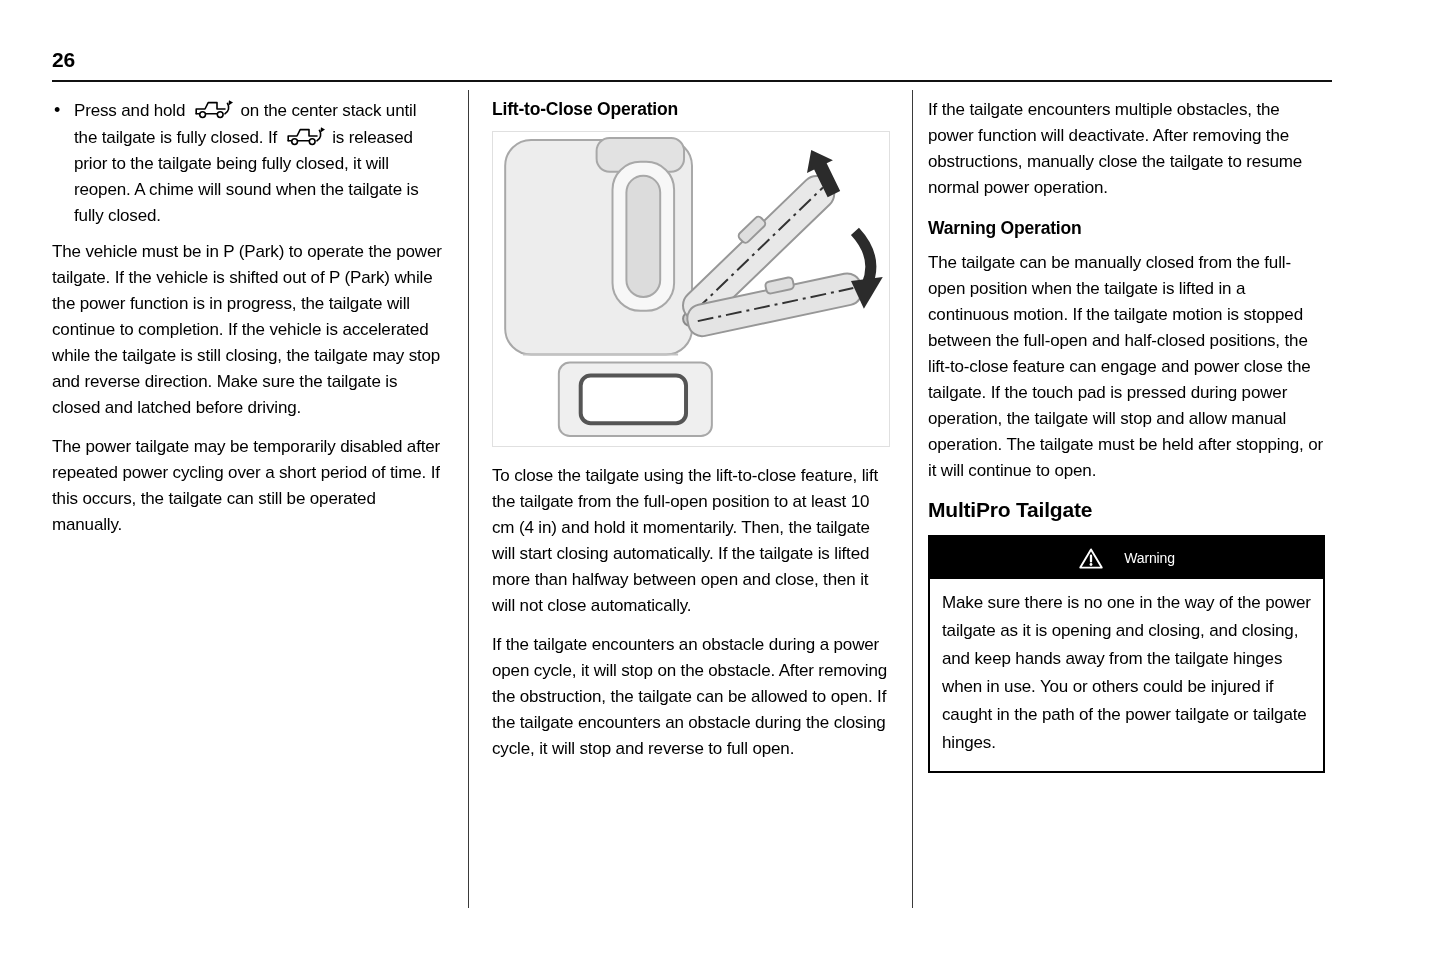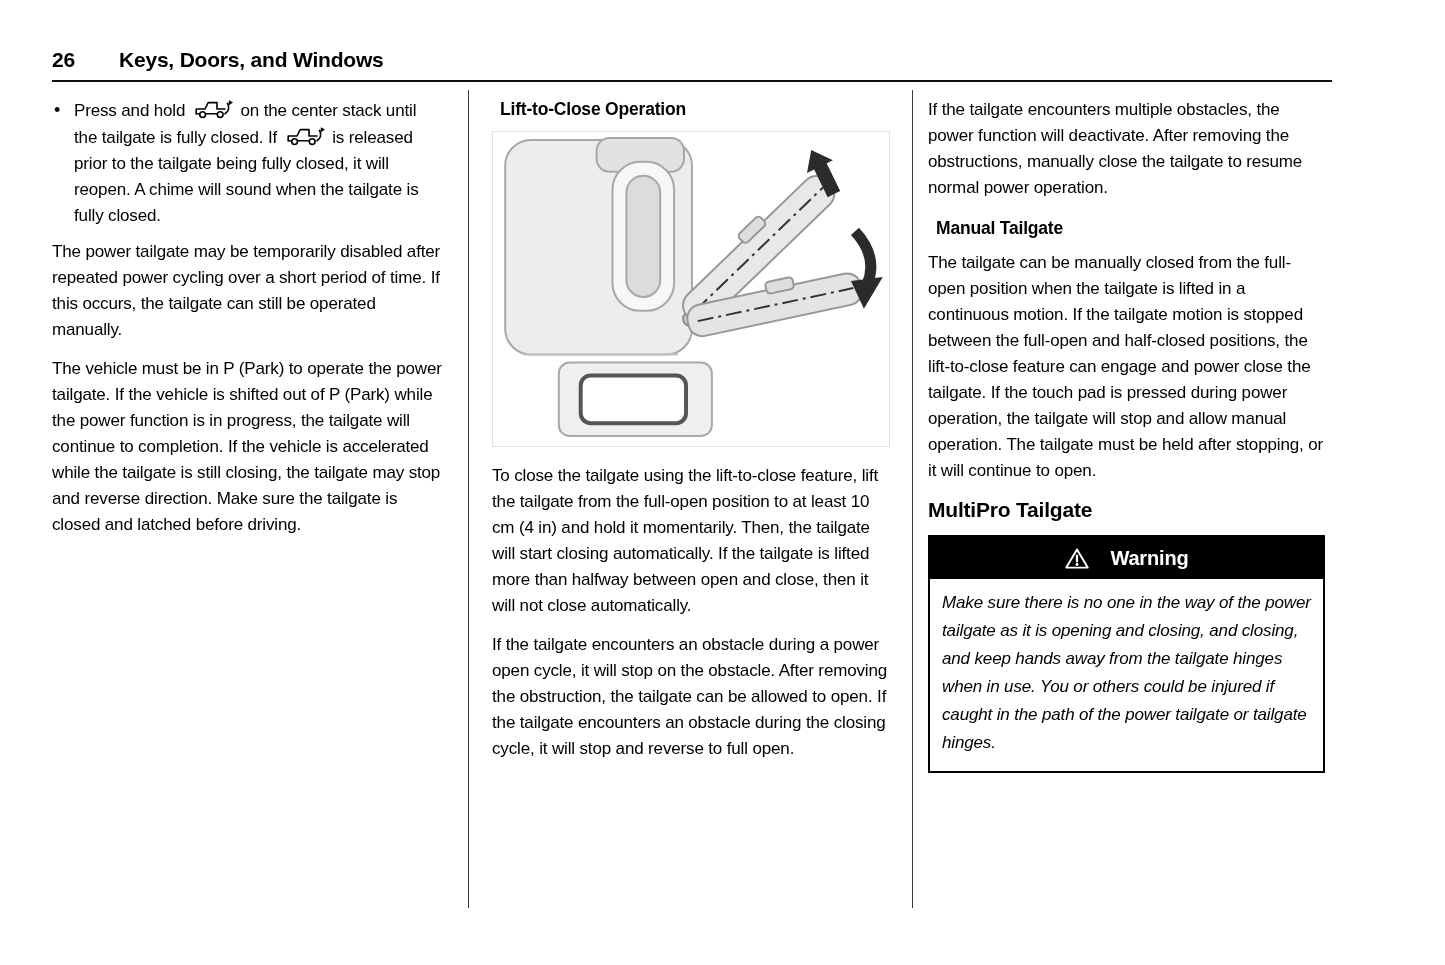--- a/index.html
+++ b/index.html
@@ -37,21 +37,21 @@
   .vdiv {
     position: absolute; top: 90px; height: 818px; width: 1px;
     background: #3a3a3a;
   }
   .vdiv1 { left: 468px; }
   .vdiv2 { left: 912px; }
 
   p { margin: 0 0 13px 0; }
   h3 {
     font-size: 17.5px; font-weight: 700; line-height: 24px;
-    margin: 15px 0 10px 8px; letter-spacing: -0.2px;
+    margin: 15px 0 10px 0; letter-spacing: -0.2px;
   }
   h3.first { margin-top: 0; }
   h2 {
     font-size: 21px; font-weight: 700; line-height: 26px;
     margin: 12px 0 12px 0; letter-spacing: -0.2px;
   }
 
   
   ul.bullet-list { list-style: none; margin: 0 16px 10px 0; }
   ul.bullet-list li {
@@ -82,36 +82,35 @@
   .warning-box {
     border: 2px solid #000;
     margin-top: 6px;
     background: #fff;
   }
   .warning-header {
     background: #000; color: #fff;
     height: 42px;
     display: flex; align-items: center; justify-content: center;
     gap: 20px;
-    font-weight: 700; font-size: 20px;
+    font-weight: 400; font-size: 14px;
   }
   .warning-header .warn-icon { width: 26px; height: 23px; }
   .warning-body {
     padding: 10px 12px 14px 12px;
-    font-size: 17px; line-height: 28px; font-style: italic;
+    font-size: 17px; line-height: 28px;
   }
 </style>
 </head>
 <body>
 
 <div class="page">
 
   <header class="page-header">
     <span>26</span>
-    <span>Keys, Doors, and Windows</span>
   </header>
   <div class="header-rule"></div>
 
   <div class="vdiv vdiv1"></div>
   <div class="vdiv vdiv2"></div>
 
   <section class="col col1">
     <ul class="bullet-list">
       <li>
         <span>Press and hold </span><svg class="tg-icon" viewBox="0 0 50 30" aria-hidden="true">
@@ -130,22 +129,22 @@
             <path d="M4 21 h4"></path>
             <path d="M16 21 h14"></path>
             <circle cx="12" cy="22" r="3.6"></circle>
             <circle cx="34" cy="22" r="3.6"></circle>
             <path d="M40 21 a9 9 0 0 0 3 -13"></path>
           </g>
           <path d="M45 4 l5 3 -6 4 z" fill="#000"></path>
         </svg><span> is released prior to the tailgate being fully closed, it will reopen. A chime will sound when the tailgate is fully closed.</span>
       </li>
     </ul>
+    <p>The vehicle must be in P (Park) to operate the power tailgate. If the vehicle is shifted out of P (Park) while the power function is in progress, the tailgate will continue to completion. If the vehicle is accelerated while the tailgate is still closing, the tailgate may stop and reverse direction. Make sure the tailgate is closed and latched before driving.</p>
     <p>The power tailgate may be temporarily disabled after repeated power cycling over a short period of time. If this occurs, the tailgate can still be operated manually.</p>
-    <p>The vehicle must be in P (Park) to operate the power tailgate. If the vehicle is shifted out of P (Park) while the power function is in progress, the tailgate will continue to completion. If the vehicle is accelerated while the tailgate is still closing, the tailgate may stop and reverse direction. Make sure the tailgate is closed and latched before driving.</p>
   </section>
 
   <section class="col col2">
     <h3 class="first">Lift-to-Close Operation</h3>
 
     <figure class="illustration">
       <svg viewBox="0 0 398 316" aria-hidden="true">
 
         <g stroke="#a8a8a8" stroke-width="2">
           <rect x="12" y="8" width="188" height="216" rx="26" fill="#ededed"></rect>
@@ -184,21 +183,21 @@
         </g>
       </svg>
     </figure>
 
     <p>To close the tailgate using the lift-to-close feature, lift the tailgate from the full-open position to at least 10 cm (4 in) and hold it momentarily. Then, the tailgate will start closing automatically. If the tailgate is lifted more than halfway between open and close, then it will not close automatically.</p>
     <p>If the tailgate encounters an obstacle during a power open cycle, it will stop on the obstacle. After removing the obstruction, the tailgate can be allowed to open. If the tailgate encounters an obstacle during the closing cycle, it will stop and reverse to full open.</p>
   </section>
 
   <section class="col col3">
     <p>If the tailgate encounters multiple obstacles, the power function will deactivate. After removing the obstructions, manually close the tailgate to resume normal power operation.</p>
-    <h3>Manual Tailgate</h3>
+    <h3>Warning Operation</h3>
     <p>The tailgate can be manually closed from the full-open position when the tailgate is lifted in a continuous motion. If the tailgate motion is stopped between the full-open and half-closed positions, the lift-to-close feature can engage and power close the tailgate. If the touch pad is pressed during power operation, the tailgate will stop and allow manual operation. The tailgate must be held after stopping, or it will continue to open.</p>
     <h2>MultiPro Tailgate</h2>
 
     <aside class="warning-box">
       <div class="warning-header">
         <svg class="warn-icon" viewBox="0 0 26 24" aria-hidden="true">
           <path d="M13 2.5 L24.2 21.5 H1.8 Z" fill="none" stroke="#fff" stroke-width="2" stroke-linejoin="round"></path>
           <line x1="13" y1="9" x2="13" y2="15" stroke="#fff" stroke-width="2.4" stroke-linecap="round"></line>
           <circle cx="13" cy="18.3" r="1.5" fill="#fff"></circle>
         </svg>

